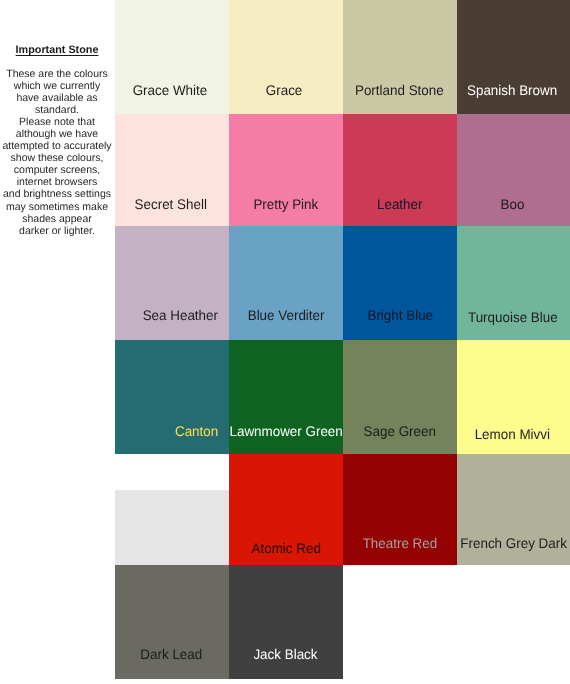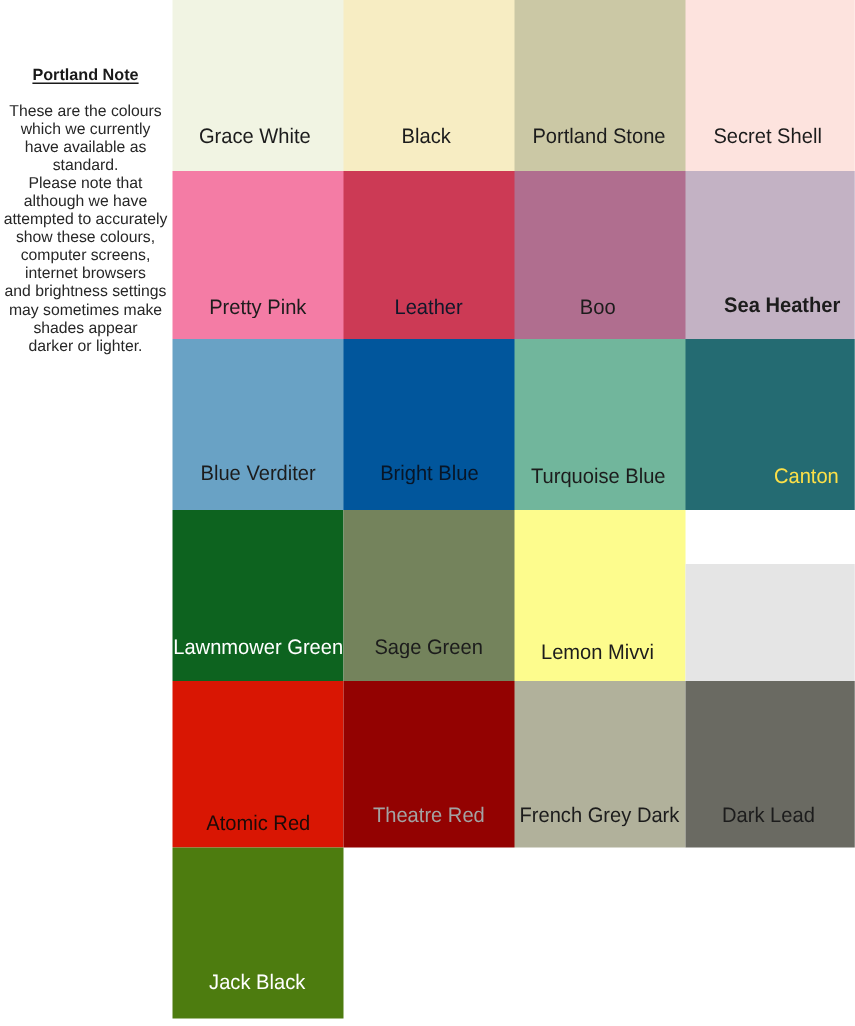--- a/index.html
+++ b/index.html
@@ -90,41 +90,41 @@
   .swatch.r2 .swatch-label { top: 82px; }
   .swatch.r3 .swatch-label { top: 81px; }
   .swatch.r4 .swatch-label { top: 83px; }
   .swatch.r5 .swatch-label { top: 86px; }
   .swatch.r6 .swatch-label { top: 81px; }
   .swatch.s0 .swatch-label  { margin-left: -4px; }
   .swatch.s1 .swatch-label  { margin-left: -4px; }
   .swatch.s3 .swatch-label  { margin-left: -3px; }
   .swatch.s4 .swatch-label  { margin-left: -3px; }
   .swatch.s7 .swatch-label  { margin-left: -2px; }
-  .swatch.s9 .swatch-label  { margin-left:  17px; font-weight: bold; }
+  .swatch.s9 .swatch-label  { margin-left:  17px; }
   .swatch.s12 .swatch-label { margin-left: -1px; }
   .swatch.s13 .swatch-label { margin-left:  2px; }
   .swatch.s16 .swatch-label { margin-left: -2px; }
   .swatch.s18 .swatch-label { margin-left: -3px; }
   .swatch.s22 .swatch-label { margin-left: -2px; }
   .swatch.s23 .swatch-label { margin-left: -2px; }
   .swatch-label > span {
     display: inline-block;
     transform: scaleX(0.958) translateZ(0);
     transform-origin: center center;
     -webkit-font-smoothing: antialiased;
   }
 </style>
 </head>
 <body>
 
 <div id="page">
 
   <div id="note-panel">
-    <div id="note-title">Portland Note</div>
+    <div id="note-title">Important Stone</div>
     <div id="note-body">
         <div class="note-line">These are the colours</div>
         <div class="note-line">which we currently</div>
         <div class="note-line">have available as</div>
         <div class="note-line">standard.</div>
         <div class="note-line">Please note that</div>
         <div class="note-line">although we have</div>
         <div class="note-line">attempted to accurately</div>
         <div class="note-line">show these colours,</div>
         <div class="note-line">computer screens,</div>
@@ -134,25 +134,28 @@
         <div class="note-line">shades appear</div>
         <div class="note-line">darker or lighter.</div>
       </div>
   </div>
 
   <div id="swatch-grid">
       <div class="swatch r1 s0" style="background: rgb(241, 244, 227);">
         <div class="swatch-label" style="color: rgb(28, 28, 28);"><span>Grace White</span></div>
       </div>
       <div class="swatch r1 s1" style="background: rgb(247, 237, 195);">
-        <div class="swatch-label" style="color: rgb(28, 28, 28);"><span>Black</span></div>
+        <div class="swatch-label" style="color: rgb(28, 28, 28);"><span>Grace</span></div>
       </div>
       <div class="swatch r1 s2" style="background: rgb(203, 200, 165);">
         <div class="swatch-label" style="color: rgb(28, 28, 28);"><span>Portland Stone</span></div>
       </div>
+      <div class="swatch r1 s3" style="background: rgb(74, 62, 51);">
+        <div class="swatch-label" style="color: rgb(255, 255, 255);"><span>Spanish Brown</span></div>
+      </div>
       <div class="swatch r2 s4" style="background: rgb(253, 227, 222);">
         <div class="swatch-label" style="color: rgb(28, 28, 28);"><span>Secret Shell</span></div>
       </div>
       <div class="swatch r2 s5" style="background: rgb(244, 124, 165);">
         <div class="swatch-label" style="color: rgb(28, 28, 28);"><span>Pretty Pink</span></div>
       </div>
       <div class="swatch r2 s6" style="background: rgb(204, 58, 85);">
         <div class="swatch-label" style="color: #0f172a;"><span>Leather</span></div>
       </div>
       <div class="swatch r2 s7" style="background: rgb(176, 110, 143);">
@@ -190,18 +193,18 @@
       </div>
       <div class="swatch r6 s20" style="background: rgb(147, 2, 1);">
         <div class="swatch-label" style="color: #a3a3a3;"><span>Theatre Red</span></div>
       </div>
       <div class="swatch r6 s21" style="background: rgb(177, 177, 155);">
         <div class="swatch-label" style="color: rgb(28, 28, 28);"><span>French Grey Dark</span></div>
       </div>
       <div class="swatch r6 s22" style="background: rgb(106, 106, 98);">
         <div class="swatch-label" style="color: rgb(28, 28, 28);"><span>Dark Lead</span></div>
       </div>
-      <div class="swatch r6 s23" style="background: #4d7c0f;">
+      <div class="swatch r6 s23" style="background: #404040;">
         <div class="swatch-label" style="color: rgb(255, 255, 255);"><span>Jack Black</span></div>
       </div>
     </div>
 
 </div>
 
 </body></html>

